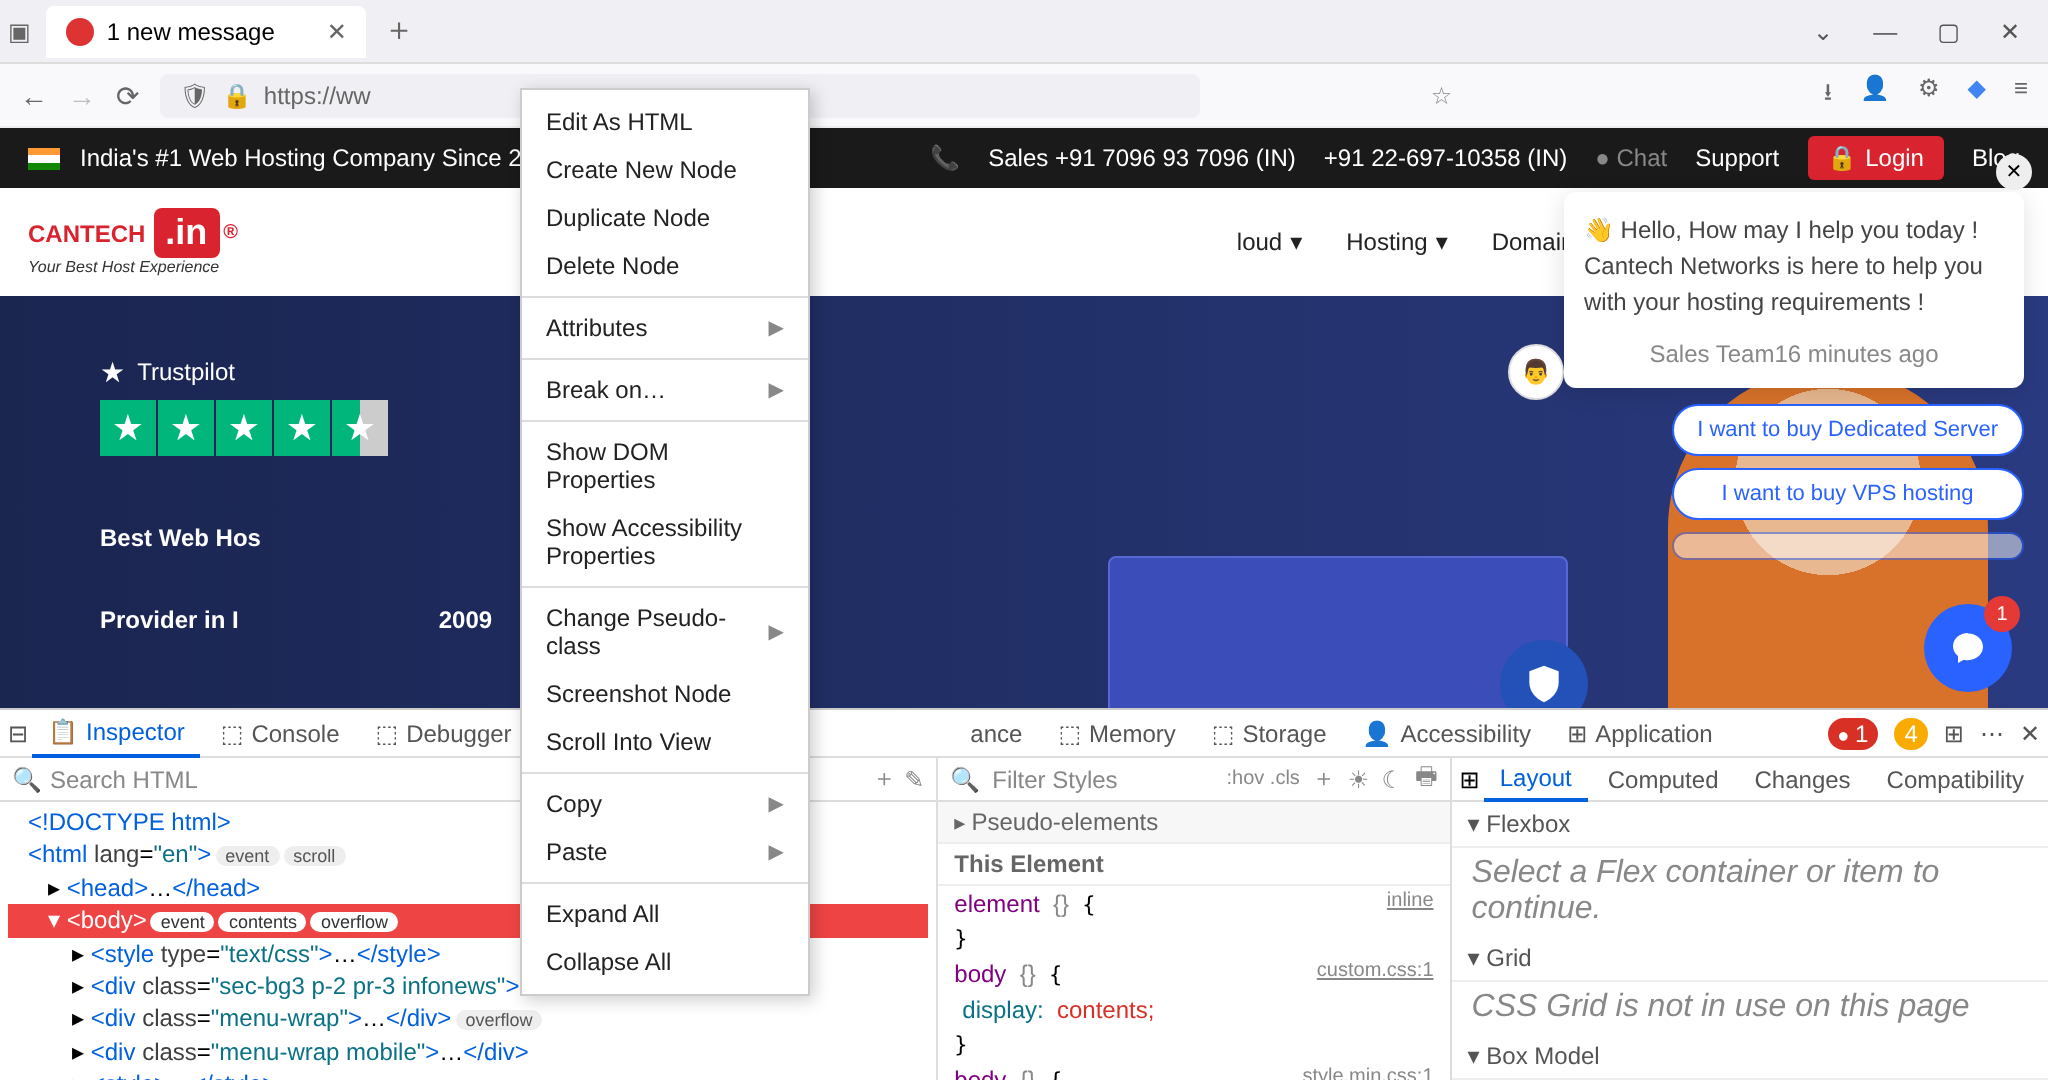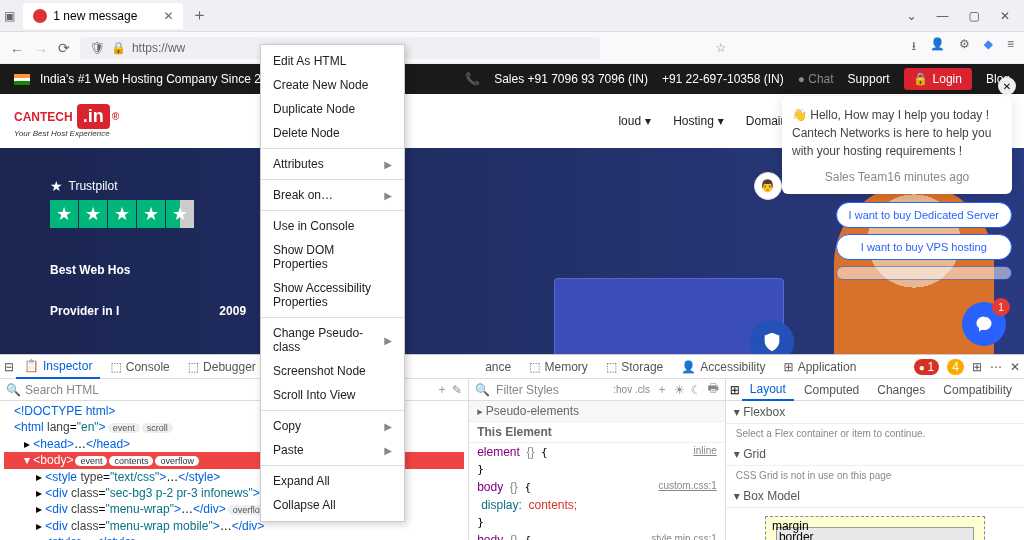--- a/index.html
+++ b/index.html
@@ -72,21 +72,21 @@
 .st-rule{padding:2px 8px;font-family:monospace;font-size:11px}
 .st-sel{color:#800080}
 .st-prop{color:#0b7285;padding-left:12px}
 .st-val{color:#d93025}
 .st-link{float:right;color:#888;font-size:10px;text-decoration:underline}
 .dt-layout{flex:1;font-size:11px}
 .lay-tabs{height:22px;border-bottom:1px solid #ddd;display:flex;align-items:center;padding:0 4px;gap:2px}
 .lay-tab{padding:3px 8px;color:#555}
 .lay-tab.active{color:#0060df;border-bottom:2px solid #0060df}
 .lay-section{padding:4px 8px;border-bottom:1px solid #eee;color:#555}
-.lay-note{padding:4px 10px;color:#888;font-size:10px}
+.lay-note{padding:4px 10px;color:#888;font-style:italic;font-size:16px}
 .box-model{margin:8px auto;width:220px;height:44px;background:#fdffd2;border:1px dashed #888;position:relative;padding:10px;font-size:10px}
 .box-border{background:#e8e8e8;border:1px solid #999;height:20px;padding:2px;font-size:9px}
 svg{display:block}
 </style>
 </head>
 <body>
 
 <div class="tab-bar">
   <span style="color:#666">▣</span>
   <div class="tab">
@@ -198,23 +198,20 @@
     <div class="ctx-item">
       <span>Attributes</span>
       <span class="ctx-arrow">▶</span>
     </div>
     <div class="ctx-sep"></div>
     <div class="ctx-item">
       <span>Break on…</span>
       <span class="ctx-arrow">▶</span>
     </div>
     <div class="ctx-sep"></div>
-    <div class="ctx-item">
-      <span>Use in Console</span>
-    </div>
     <div class="ctx-item">
       <span>Show DOM Properties</span>
     </div>
     <div class="ctx-item">
       <span>Show Accessibility Properties</span>
     </div>
     <div class="ctx-sep"></div>
     <div class="ctx-item">
       <span>Change Pseudo-class</span>
       <span class="ctx-arrow">▶</span>

